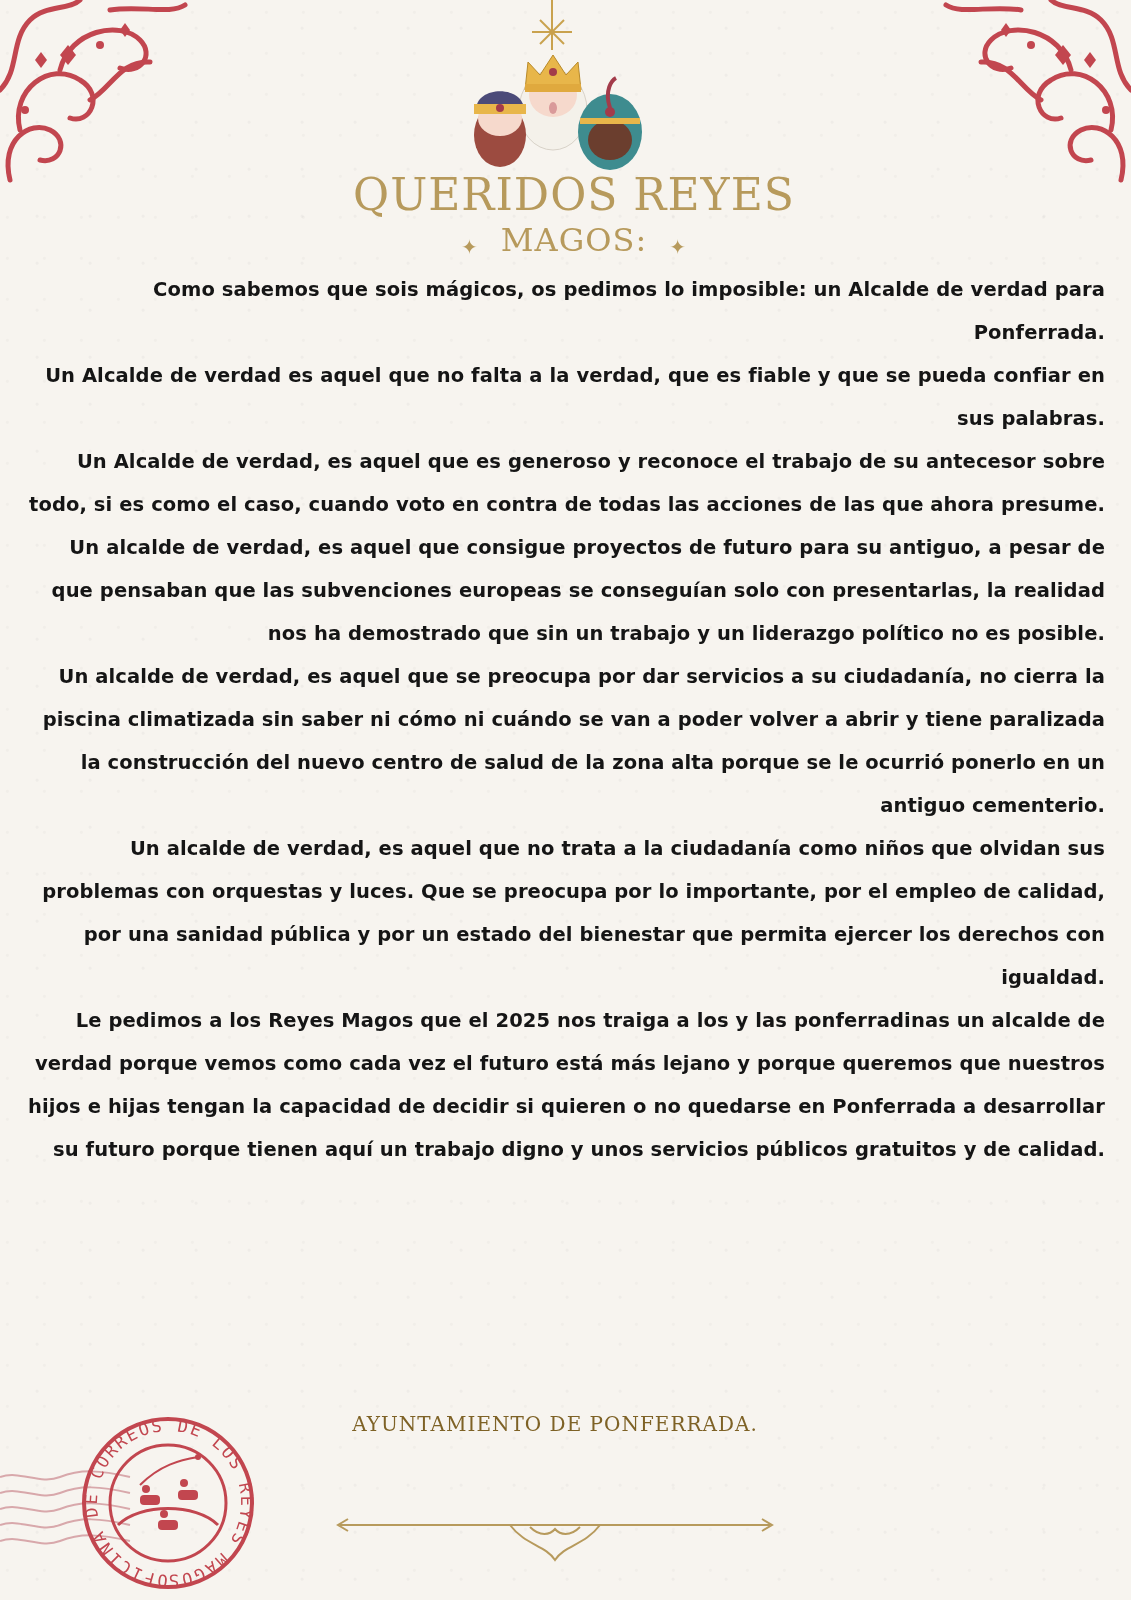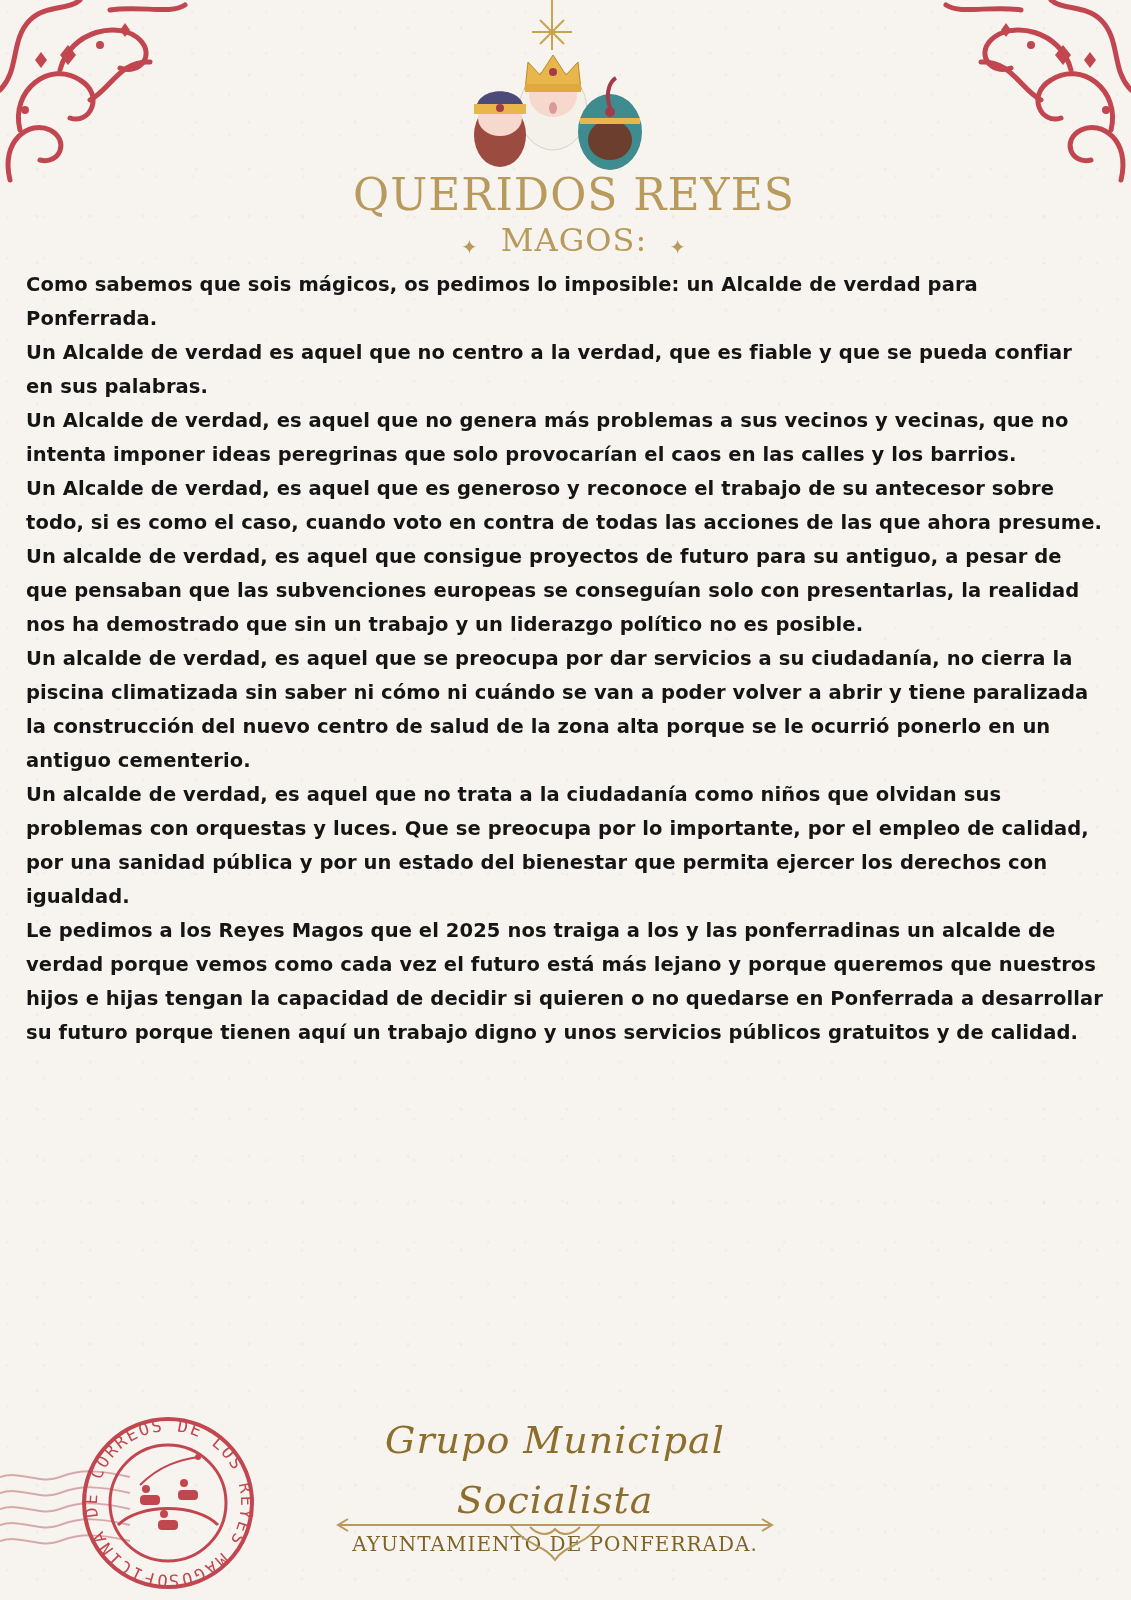--- a/index.html
+++ b/index.html
@@ -22,22 +22,22 @@
   .kings { position: absolute; left: 470px; top: 0; width: 190px; height: 175px; }
   .title {
     position: absolute; left: 0; right: 0; top: 172px; text-align: center;
     font-family: "DejaVu Serif", serif; color: #b79a5c; letter-spacing: 1px; margin-left: 17px;
   }
   .title .l1 { font-size: 44px; line-height: 46px; display: block; }
   .title .l2 { font-size: 32px; line-height: 44px; display: inline-block; }
   .title .spark { font-size: 20px; color: #b79a5c; vertical-align: middle; margin: 0 22px; }
   .body-text {
     position: absolute; left: 26px; right: 26px; top: 268px;
-    text-align: left; color: #151515;
-    font-family: "DejaVu Sans", sans-serif; font-size: 19.5px; line-height: 34px;
+    text-align: right; color: #151515;
+    font-family: "DejaVu Sans", sans-serif; font-size: 19.5px; line-height: 43px;
     font-weight: 600; letter-spacing: 0.1px;
   }
   .body-text p { margin: 0; }
   .stamp { position: absolute; left: 0; top: 1395px; width: 260px; height: 205px; }
   .signature {
     position: absolute; left: 330px; top: 1410px; width: 450px; text-align: center;
     color: #9a7a3a;
   }
   .sig-script {
     font-family: "DejaVu Serif", serif; font-style: italic; font-size: 38px;
@@ -118,22 +118,21 @@
   <path d="M140 108 C 134 90, 142 80, 146 78" stroke="#a33b4a" stroke-width="4" fill="none"></path>
 </svg>
 
 <div class="title">
   <span class="l1">QUERIDOS REYES</span>
   <span class="spark">✦</span><span class="l2">MAGOS:</span><span class="spark">✦</span>
 </div>
 
 <div class="body-text">
   <p>Como sabemos que sois mágicos, os pedimos lo imposible: un Alcalde de verdad para Ponferrada.</p>
-  <p>Un Alcalde de verdad es aquel que no centro a la verdad, que es fiable y que se pueda confiar en sus palabras.</p>
-  <p>Un Alcalde de verdad, es aquel que no genera más problemas a sus vecinos y vecinas, que no intenta imponer ideas peregrinas que solo provocarían el caos en las calles y los barrios.</p>
+  <p>Un Alcalde de verdad es aquel que no falta a la verdad, que es fiable y que se pueda confiar en sus palabras.</p>
   <p>Un Alcalde de verdad, es aquel que es generoso y reconoce el trabajo de su antecesor sobre todo, si es como el caso, cuando voto en contra de todas las acciones de las que ahora presume.</p>
   <p>Un alcalde de verdad, es aquel que consigue proyectos de futuro para su antiguo, a pesar de que pensaban que las subvenciones europeas se conseguían solo con presentarlas, la realidad nos ha demostrado que sin un trabajo y un liderazgo político no es posible.</p>
   <p>Un alcalde de verdad, es aquel que se preocupa por dar servicios a su ciudadanía, no cierra la piscina climatizada sin saber ni cómo ni cuándo se van a poder volver a abrir y tiene paralizada la construcción del nuevo centro de salud de la zona alta porque se le ocurrió ponerlo en un antiguo cementerio.</p>
   <p>Un alcalde de verdad, es aquel que no trata a la ciudadanía como niños que olvidan sus problemas con orquestas y luces. Que se preocupa por lo importante, por el empleo de calidad, por una sanidad pública y por un estado del bienestar que permita ejercer los derechos con igualdad.</p>
   <p>Le pedimos a los Reyes Magos que el 2025 nos traiga a los y las ponferradinas un alcalde de verdad porque vemos como cada vez el futuro está más lejano y porque queremos que nuestros hijos e hijas tengan la capacidad de decidir si quieren o no quedarse en Ponferrada a desarrollar su futuro porque tienen aquí un trabajo digno y unos servicios públicos gratuitos y de calidad.</p>
 </div>
 
 <svg class="stamp" viewBox="0 0 260 205">
   <defs>
     <path id="stampArc" d="M 168 180 A 72 72 0 1 1 170 180"></path>
@@ -157,21 +156,20 @@
     <rect x="140" y="100" width="20" height="10" rx="4"></rect>
     <rect x="178" y="95" width="20" height="10" rx="4"></rect>
     <rect x="158" y="125" width="20" height="10" rx="4"></rect>
     <circle cx="146" cy="94" r="4"></circle>
       <circle cx="184" cy="88" r="4"></circle>
       <circle cx="164" cy="119" r="4"></circle>
   </g>
 </svg>
 
 <div class="signature">
-  <div class="sig-script">Grupo Municipal Socialista</div>
   <div class="sig-sub">AYUNTAMIENTO DE PONFERRADA.</div>
 </div>
 
 <svg class="flourish" viewBox="0 0 450 60">
   <g stroke="#b79a5c" stroke-width="2" fill="none">
     <line x1="10" y1="20" x2="440" y2="20"></line>
     <path d="M18 14 L8 20 L18 26"></path>
     <path d="M432 14 L442 20 L432 26"></path>
     <path d="M180 20 C 195 40, 215 40, 225 55 C 235 40, 255 40, 270 20"></path>
     <path d="M200 22 C 210 32, 220 30, 225 24 C 230 30, 240 32, 250 22"></path>

